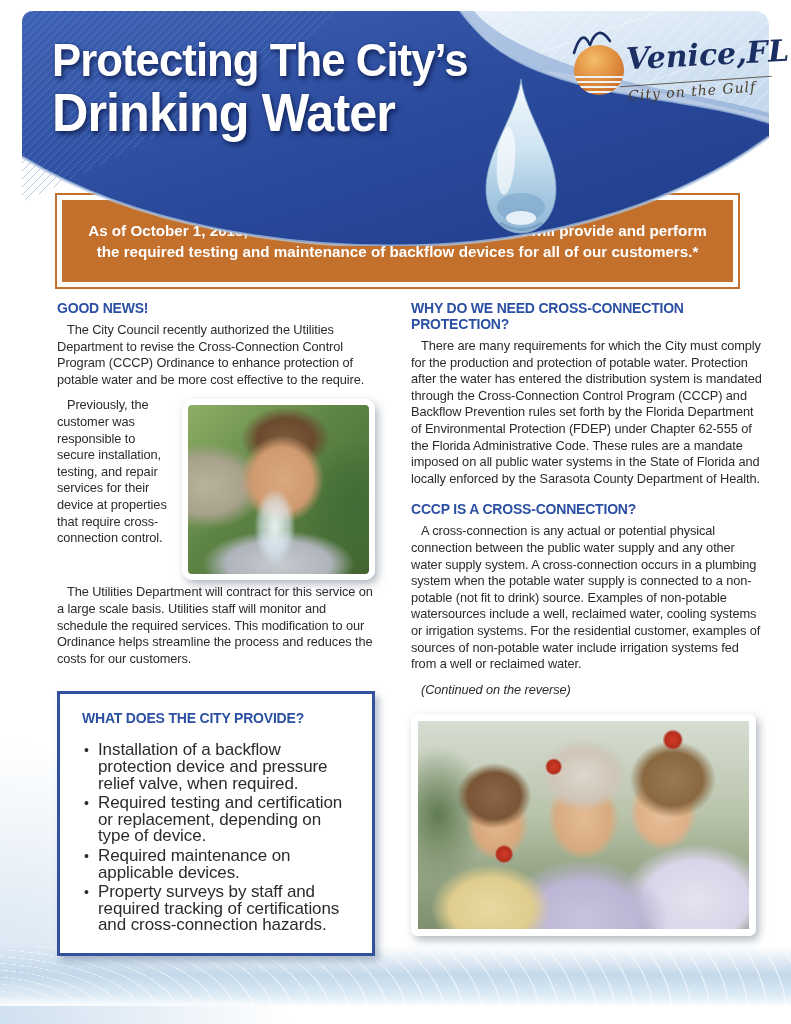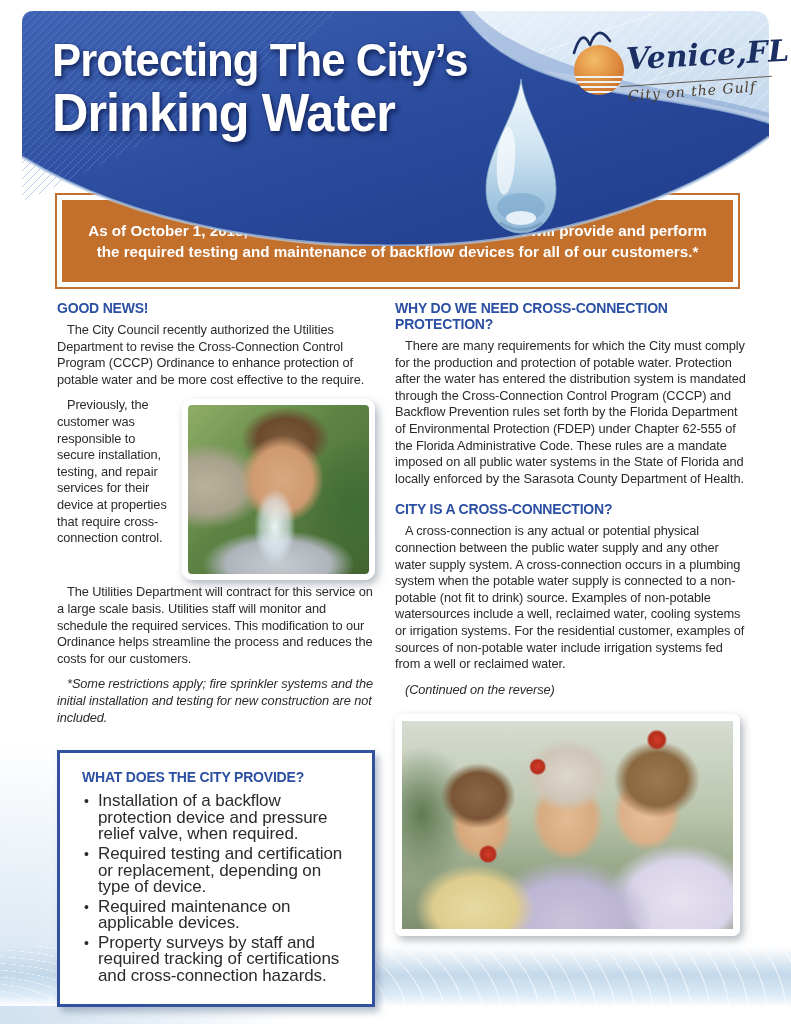--- a/index.html
+++ b/index.html
@@ -28,21 +28,21 @@
     transform:rotate(-4deg);opacity:.8;}
   .logo-tagline{position:absolute;left:86px;top:54px;font-family:"DejaVu Serif",serif;
     font-style:italic;font-size:14px;color:#4a3f2f;transform:rotate(-4deg);letter-spacing:1px;}
   
   .banner{position:absolute;left:55px;top:193px;width:685px;z-index:2;
     border:2px solid #c2702c;background:#ffffff;padding:5px;box-sizing:border-box;}
   .banner-inner{background:#c2702c;height:82px;display:flex;flex-direction:column;
     align-items:center;justify-content:center;text-align:center;}
   .banner-inner .bl{color:#ffffff;font-weight:bold;font-size:15.2px;line-height:21px;}
   
-  .main{position:absolute;left:57px;top:300px;width:690px;display:flex;gap:20px;z-index:1;}
+  .main{position:absolute;left:57px;top:300px;width:690px;display:flex;gap:36px;z-index:1;}
   .col-left{width:318px;flex:none;}
   .col-right{width:352px;flex:none;}
   h2.sec{font-size:14px;font-weight:bold;color:#2b4fa2;margin:0 0 6px 0;letter-spacing:-.2px;}
   h2.sec.space-top{margin-top:14px;}
   .main p{font-size:12.8px;line-height:16.6px;margin:0 0 9px 0;text-indent:10px;letter-spacing:-.1px;}
   .note{font-style:italic;}
   .continued{font-style:italic;text-align:left;font-size:12.4px;margin-top:-2px;}
   
   .photo{border:6px solid #ffffff;border-radius:10px;box-shadow:3px 4px 8px rgba(100,112,128,.5);}
   .photo-boy{float:right;width:181px;height:169px;margin:2px 0 4px 10px;
@@ -67,21 +67,21 @@
       radial-gradient(ellipse 100px 72px at 50% 96%,#c9c3dc 0%,#bcb5d4 55%,rgba(188,181,212,0) 85%),
       radial-gradient(ellipse 54px 48px at 77% 28%,#9a7850 0%,#8a6840 55%,rgba(138,104,64,0) 80%),
       radial-gradient(ellipse 42px 48px at 74% 44%,#e8c09a 0%,#ddb088 60%,rgba(221,176,136,0) 80%),
       radial-gradient(ellipse 88px 66px at 84% 86%,#e6e2ef 0%,#d9d4e8 60%,rgba(217,212,232,0) 85%),
       radial-gradient(ellipse 70px 95px at 6% 45%,#5f7a52 0%,rgba(95,122,82,0) 72%),
       linear-gradient(180deg,#d7ddd2 0%,#b9c4ab 45%,#93a383 75%,#7e9070 100%);}
   
   .provide-box{margin-top:24px;border:3px solid #34519f;background:#ffffff;
     padding:16px 18px 16px 20px;box-sizing:border-box;width:318px;
     box-shadow:4px 5px 7px rgba(110,130,155,.5);}
-  .provide-box h2{margin:0 0 8px 2px;}
+  .provide-box h2{margin:0 0 16px 2px;}
   .provide-box ul{list-style:none;margin:0;padding:0 0 0 4px;}
   .provide-box li{position:relative;padding-left:14px;font-size:17px;line-height:16.6px;
     margin-bottom:3px;letter-spacing:-.1px;}
   .provide-box li::before{content:"\2022";position:absolute;left:0;top:0;color:#2b2b2b;font-size:14px;}
   
   .bottom-band{position:absolute;left:0;top:946px;width:791px;height:60px;z-index:0;
     background:
       repeating-radial-gradient(ellipse 430px 150px at -30px 115%,rgba(255,255,255,0) 0 17px,rgba(255,255,255,.55) 18px 19px),
       linear-gradient(180deg,rgba(195,216,234,0) 0%,#c3d8ea 48%,#dcebf6 82%,#fbfdff 100%);}
   .bottom-left-sweep{position:absolute;left:0;top:700px;width:330px;height:324px;z-index:0;
@@ -172,37 +172,36 @@
 <div class="main">
 
   <div class="col-left">
     <h2 class="sec">GOOD NEWS!</h2>
     <p>The City Council recently authorized the Utilities Department to revise the Cross-Connection Control Program (CCCP) Ordinance to enhance protection of potable water and be more cost effective to the require.</p>
     <div class="clearfix">
       <div class="photo photo-boy"></div>
       <p>Previously, the customer was responsible to secure installation, testing, and repair services for their device at properties that require cross-connection control.</p>
     </div>
     <p>The Utilities Department will contract for this service on a large scale basis. Utilities staff will monitor and schedule the required services. This modification to our Ordinance helps streamline the process and reduces the costs for our customers.</p>
-    <p class="note">*Some restrictions apply; fire sprinkler systems and the initial installation and testing for new construction are not included.</p>
 
     <div class="provide-box">
       <h2 class="sec">WHAT DOES THE CITY PROVIDE?</h2>
       <ul>
         <li>Installation of a backflow protection device and pressure relief valve, when required.</li>
         <li>Required testing and certification or replacement, depending on type of device.</li>
         <li>Required maintenance on applicable devices.</li>
         <li>Property surveys by staff and required tracking of certifications and cross-connection hazards.</li>
       </ul>
     </div>
   </div>
 
   <div class="col-right">
     <h2 class="sec">WHY DO WE NEED CROSS-CONNECTION PROTECTION?</h2>
     <p>There are many requirements for which the City must comply for the production and protection of potable water. Protection after the water has entered the distribution system is mandated through the Cross-Connection Control Program (CCCP) and Backflow Prevention rules set forth by the Florida Department of Environmental Protection (FDEP) under Chapter 62-555 of the Florida Administrative Code. These rules are a mandate imposed on all public water systems in the State of Florida and locally enforced by the Sarasota County Department of Health.</p>
 
-    <h2 class="sec space-top">CITY IS A CROSS-CONNECTION?</h2>
+    <h2 class="sec space-top">CCCP IS A CROSS-CONNECTION?</h2>
     <p>A cross-connection is any actual or potential physical connection between the public water supply and any other water supply system. A cross-connection occurs in a plumbing system when the potable water supply is connected to a non-potable (not fit to drink) source. Examples of non-potable watersources include a well, reclaimed water, cooling systems or irrigation systems. For the residential customer, examples of sources of non-potable water include irrigation systems fed from a well or reclaimed water.</p>
     <p class="continued">(Continued on the reverse)</p>
 
     <div class="photo photo-family"></div>
   </div>
 
 </div>
 
 </body></html>

